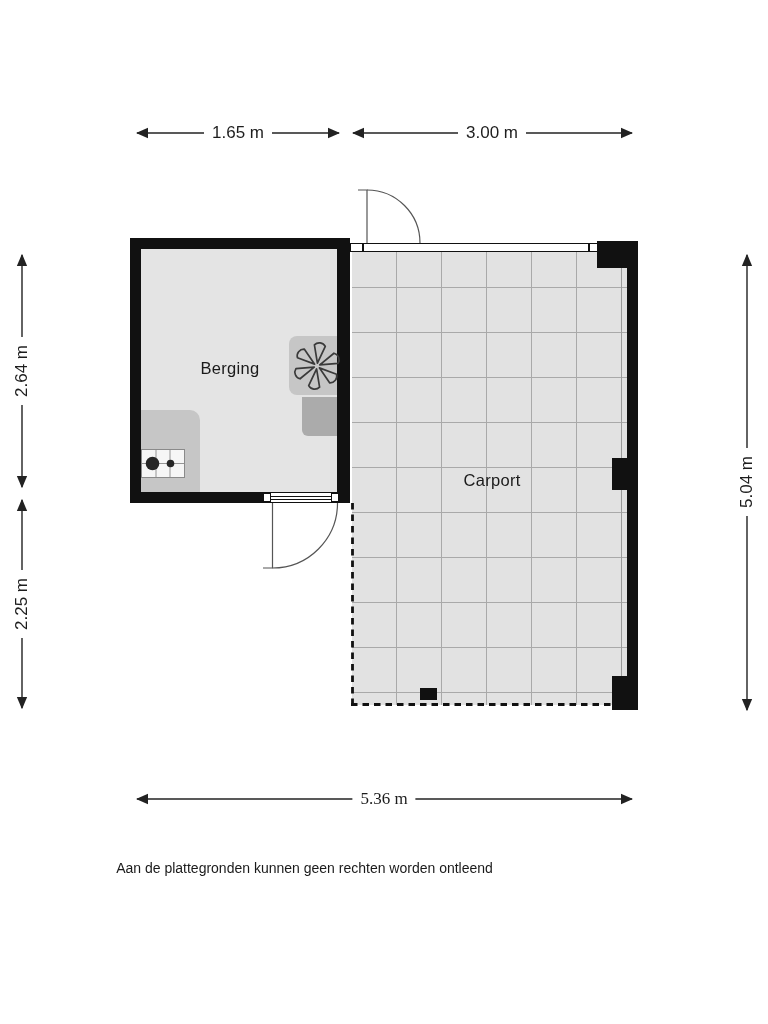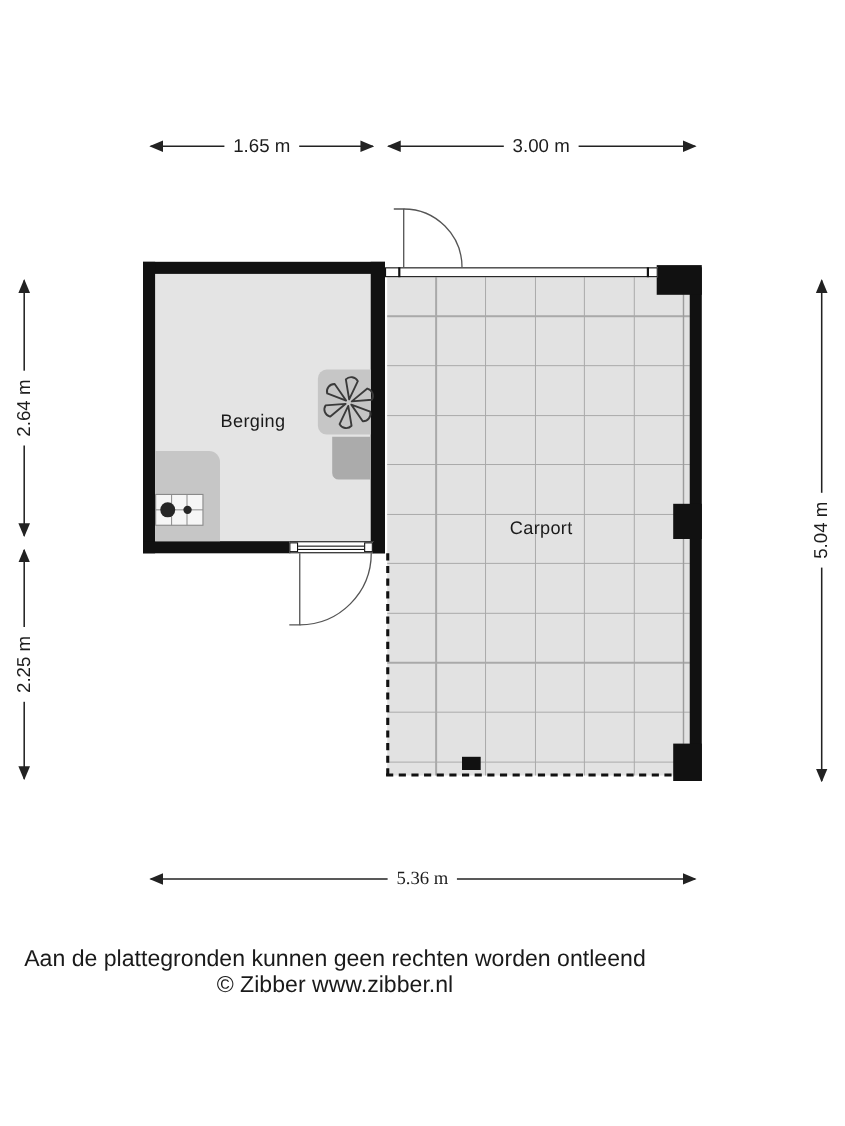--- a/index.html
+++ b/index.html
@@ -44,32 +44,32 @@
   }
   .sill-block{top:493px;width:8px;height:9px;background:#fff;border:1px solid #111;box-sizing:border-box;}
   .sill-block-a{left:263px;}
   .sill-block-b{left:331px;}
   
   .counter-block{left:141px;top:410px;width:59px;height:82px;background:#c6c6c6;border-radius:0 10px 0 0;}
   .fan-block{left:289px;top:336px;width:48px;height:59px;background:#c6c6c6;border-radius:8px 0 0 8px;}
   .sub-block{left:302px;top:397px;width:35px;height:39px;background:#ababab;border-radius:0 0 0 6px;}
   
   .room-label{font-size:16.5px;color:#1a1a1a;text-align:center;width:140px;letter-spacing:.3px;}
-  .label-berging{left:160px;top:359px;margin-top:15px;}
+  .label-berging{left:160px;top:359px;}
   .label-carport{left:422px;top:471px;}
   
   .dim-label{
     font-size:17px;color:#1d1d1d;background:#fff;padding:0 8px;white-space:nowrap;
   }
   .dim-h{transform:translate(-50%,-50%);}
   .dim-v{transform:translate(-50%,-50%) rotate(-90deg);}
   
   .overlay{left:0;top:0;width:768px;height:1024px;pointer-events:none;}
   
-  .footer{left:0;width:609px;text-align:center;font-size:21px;color:#1a1a1a;}
+  .footer{left:0;width:609px;text-align:center;font-size:14px;color:#1a1a1a;}
   .footer-1{top:860px;}
   .footer-2{top:884px;}
 </style>
 </head>
 <body>
 
 <div class="page">
 
   <div class="abs floor-berging"></div>
   <div class="abs floor-carport"></div>
@@ -150,15 +150,14 @@
   <div class="abs room-label label-carport">Carport</div>
 
   <div class="abs dim-label dim-h" style="left:238px;top:133px;">1.65 m</div>
   <div class="abs dim-label dim-h" style="left:492px;top:133px;">3.00 m</div>
   <div class="abs dim-label dim-v" style="left:22px;top:371px;">2.64 m</div>
   <div class="abs dim-label dim-v" style="left:22px;top:604px;">2.25 m</div>
   <div class="abs dim-label dim-v" style="left:747px;top:482px;">5.04 m</div>
   <div class="abs dim-label dim-h" style="left:384px;top:799px;font-family:Liberation Serif, serif;">5.36 m</div>
 
   <div class="abs footer footer-1">Aan de plattegronden kunnen geen rechten worden ontleend</div>
-  <div class="abs footer footer-2">© Zibber www.zibber.nl</div>
 
 </div>
 
 </body></html>

